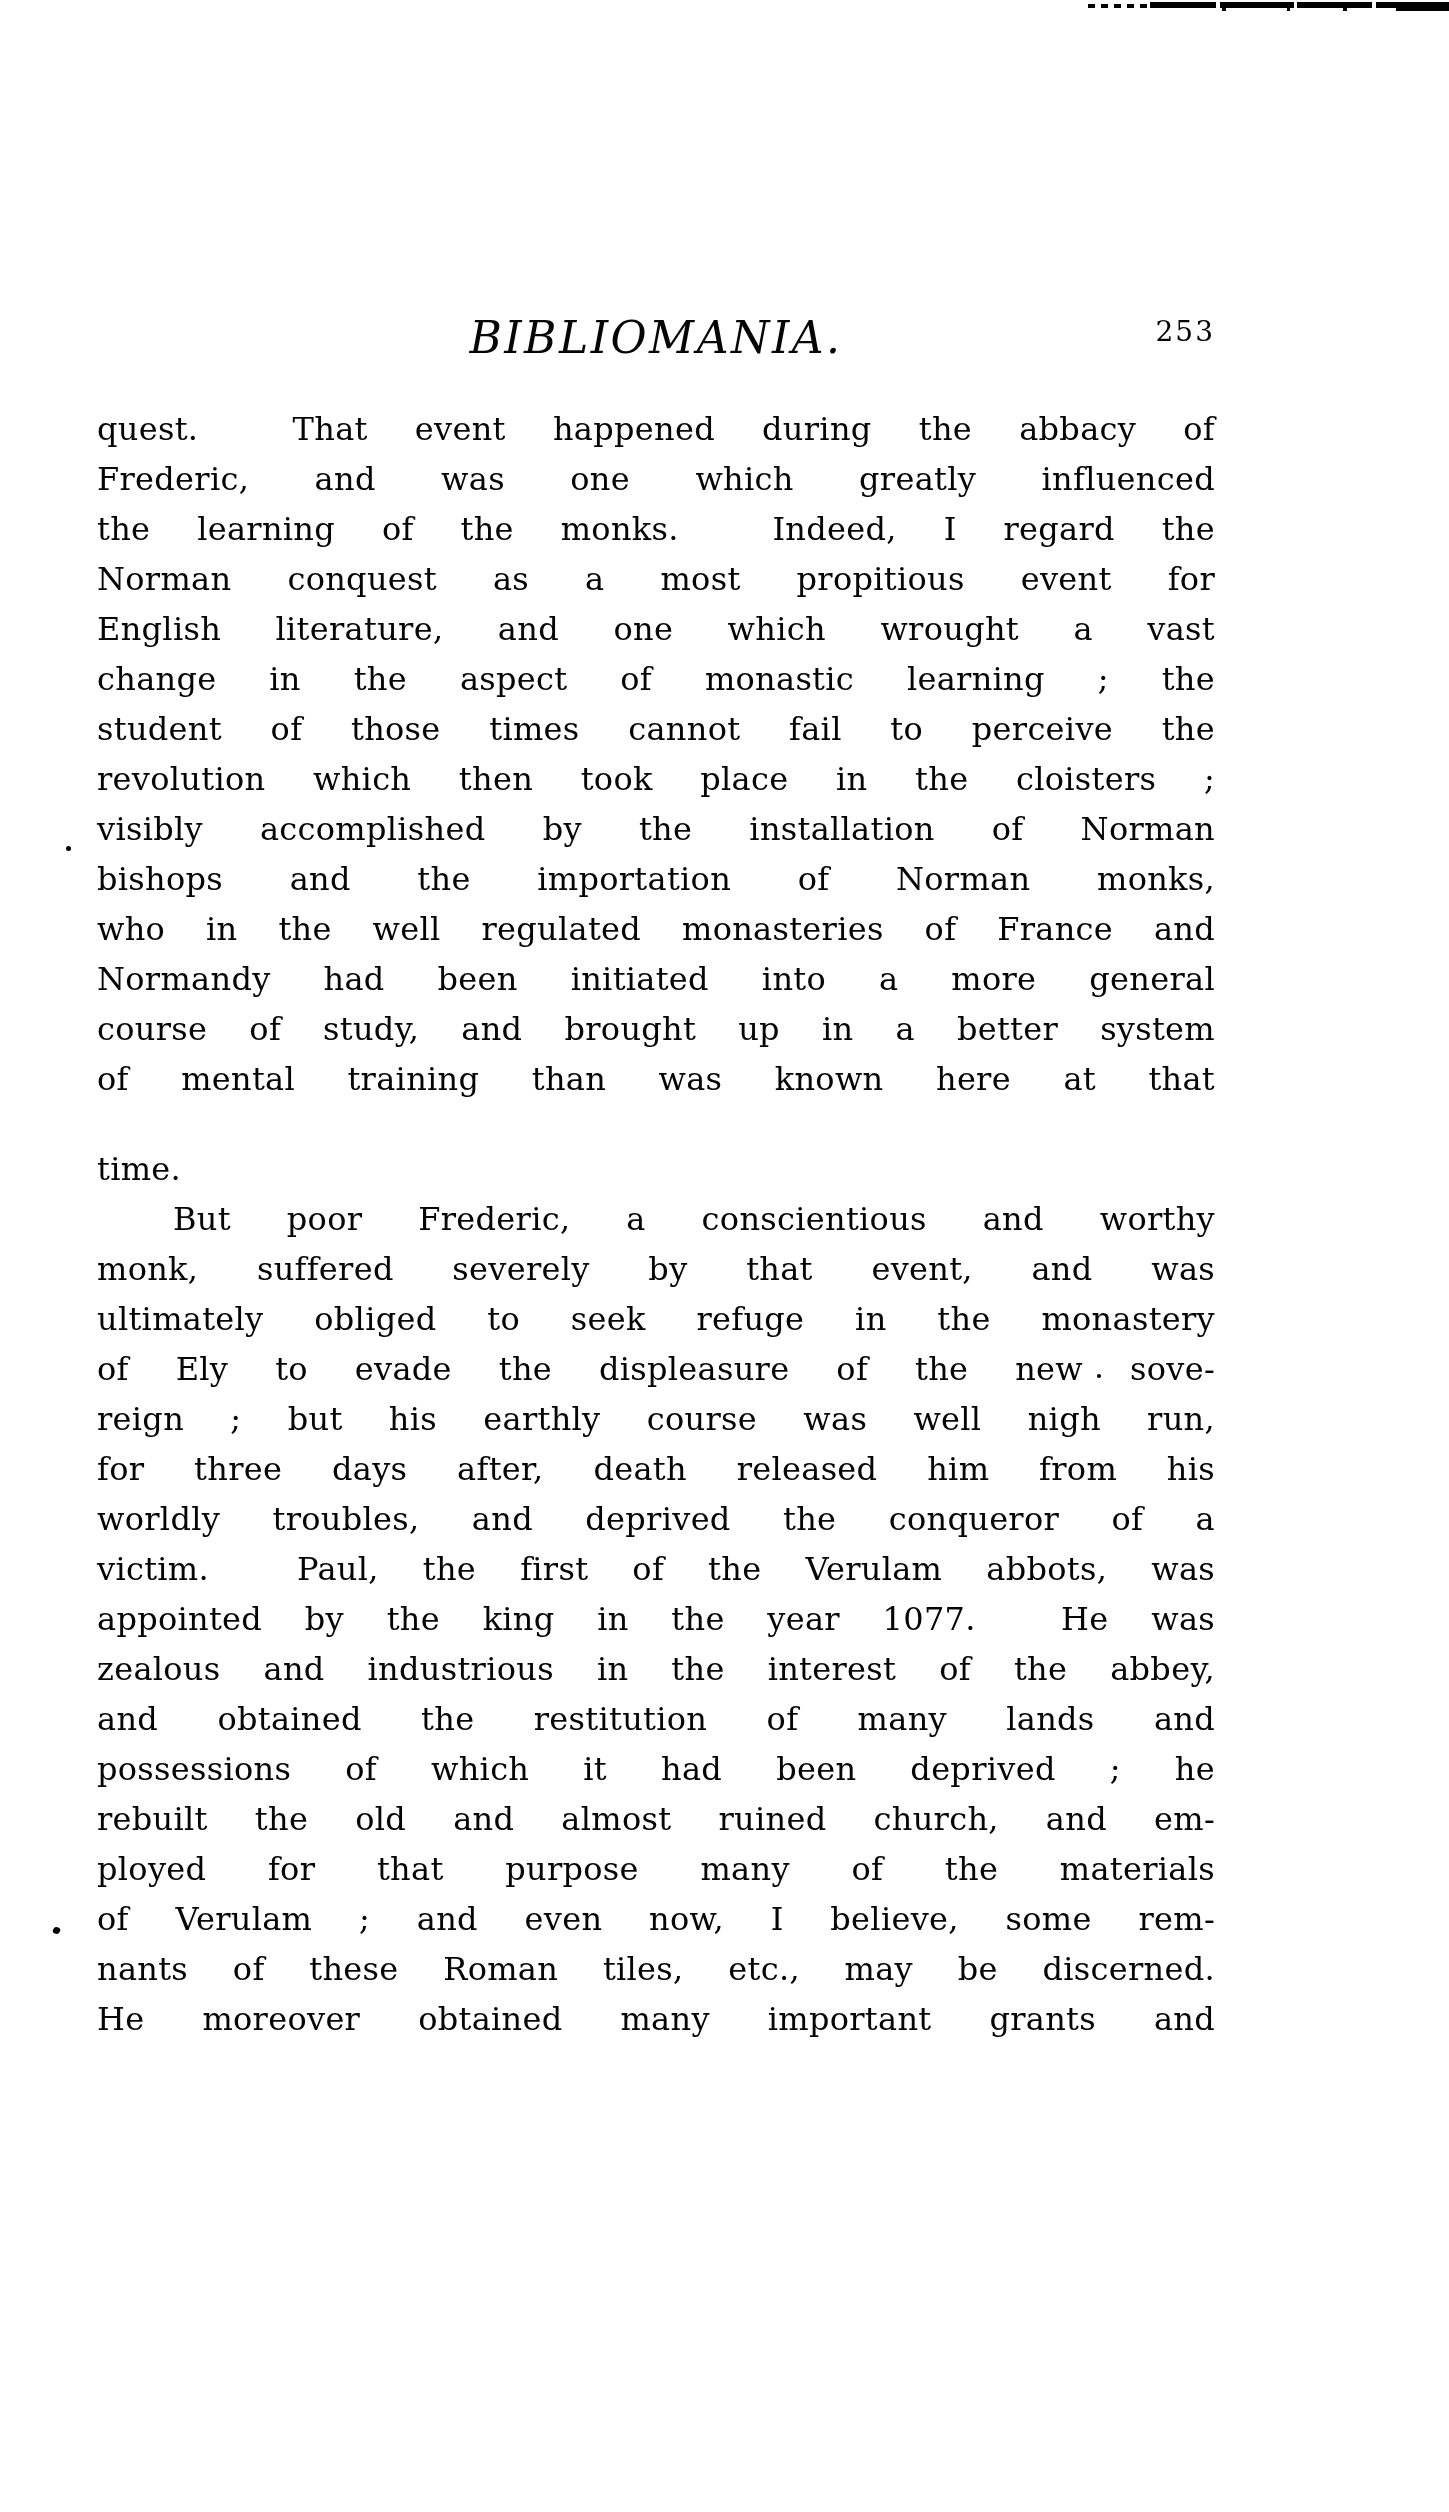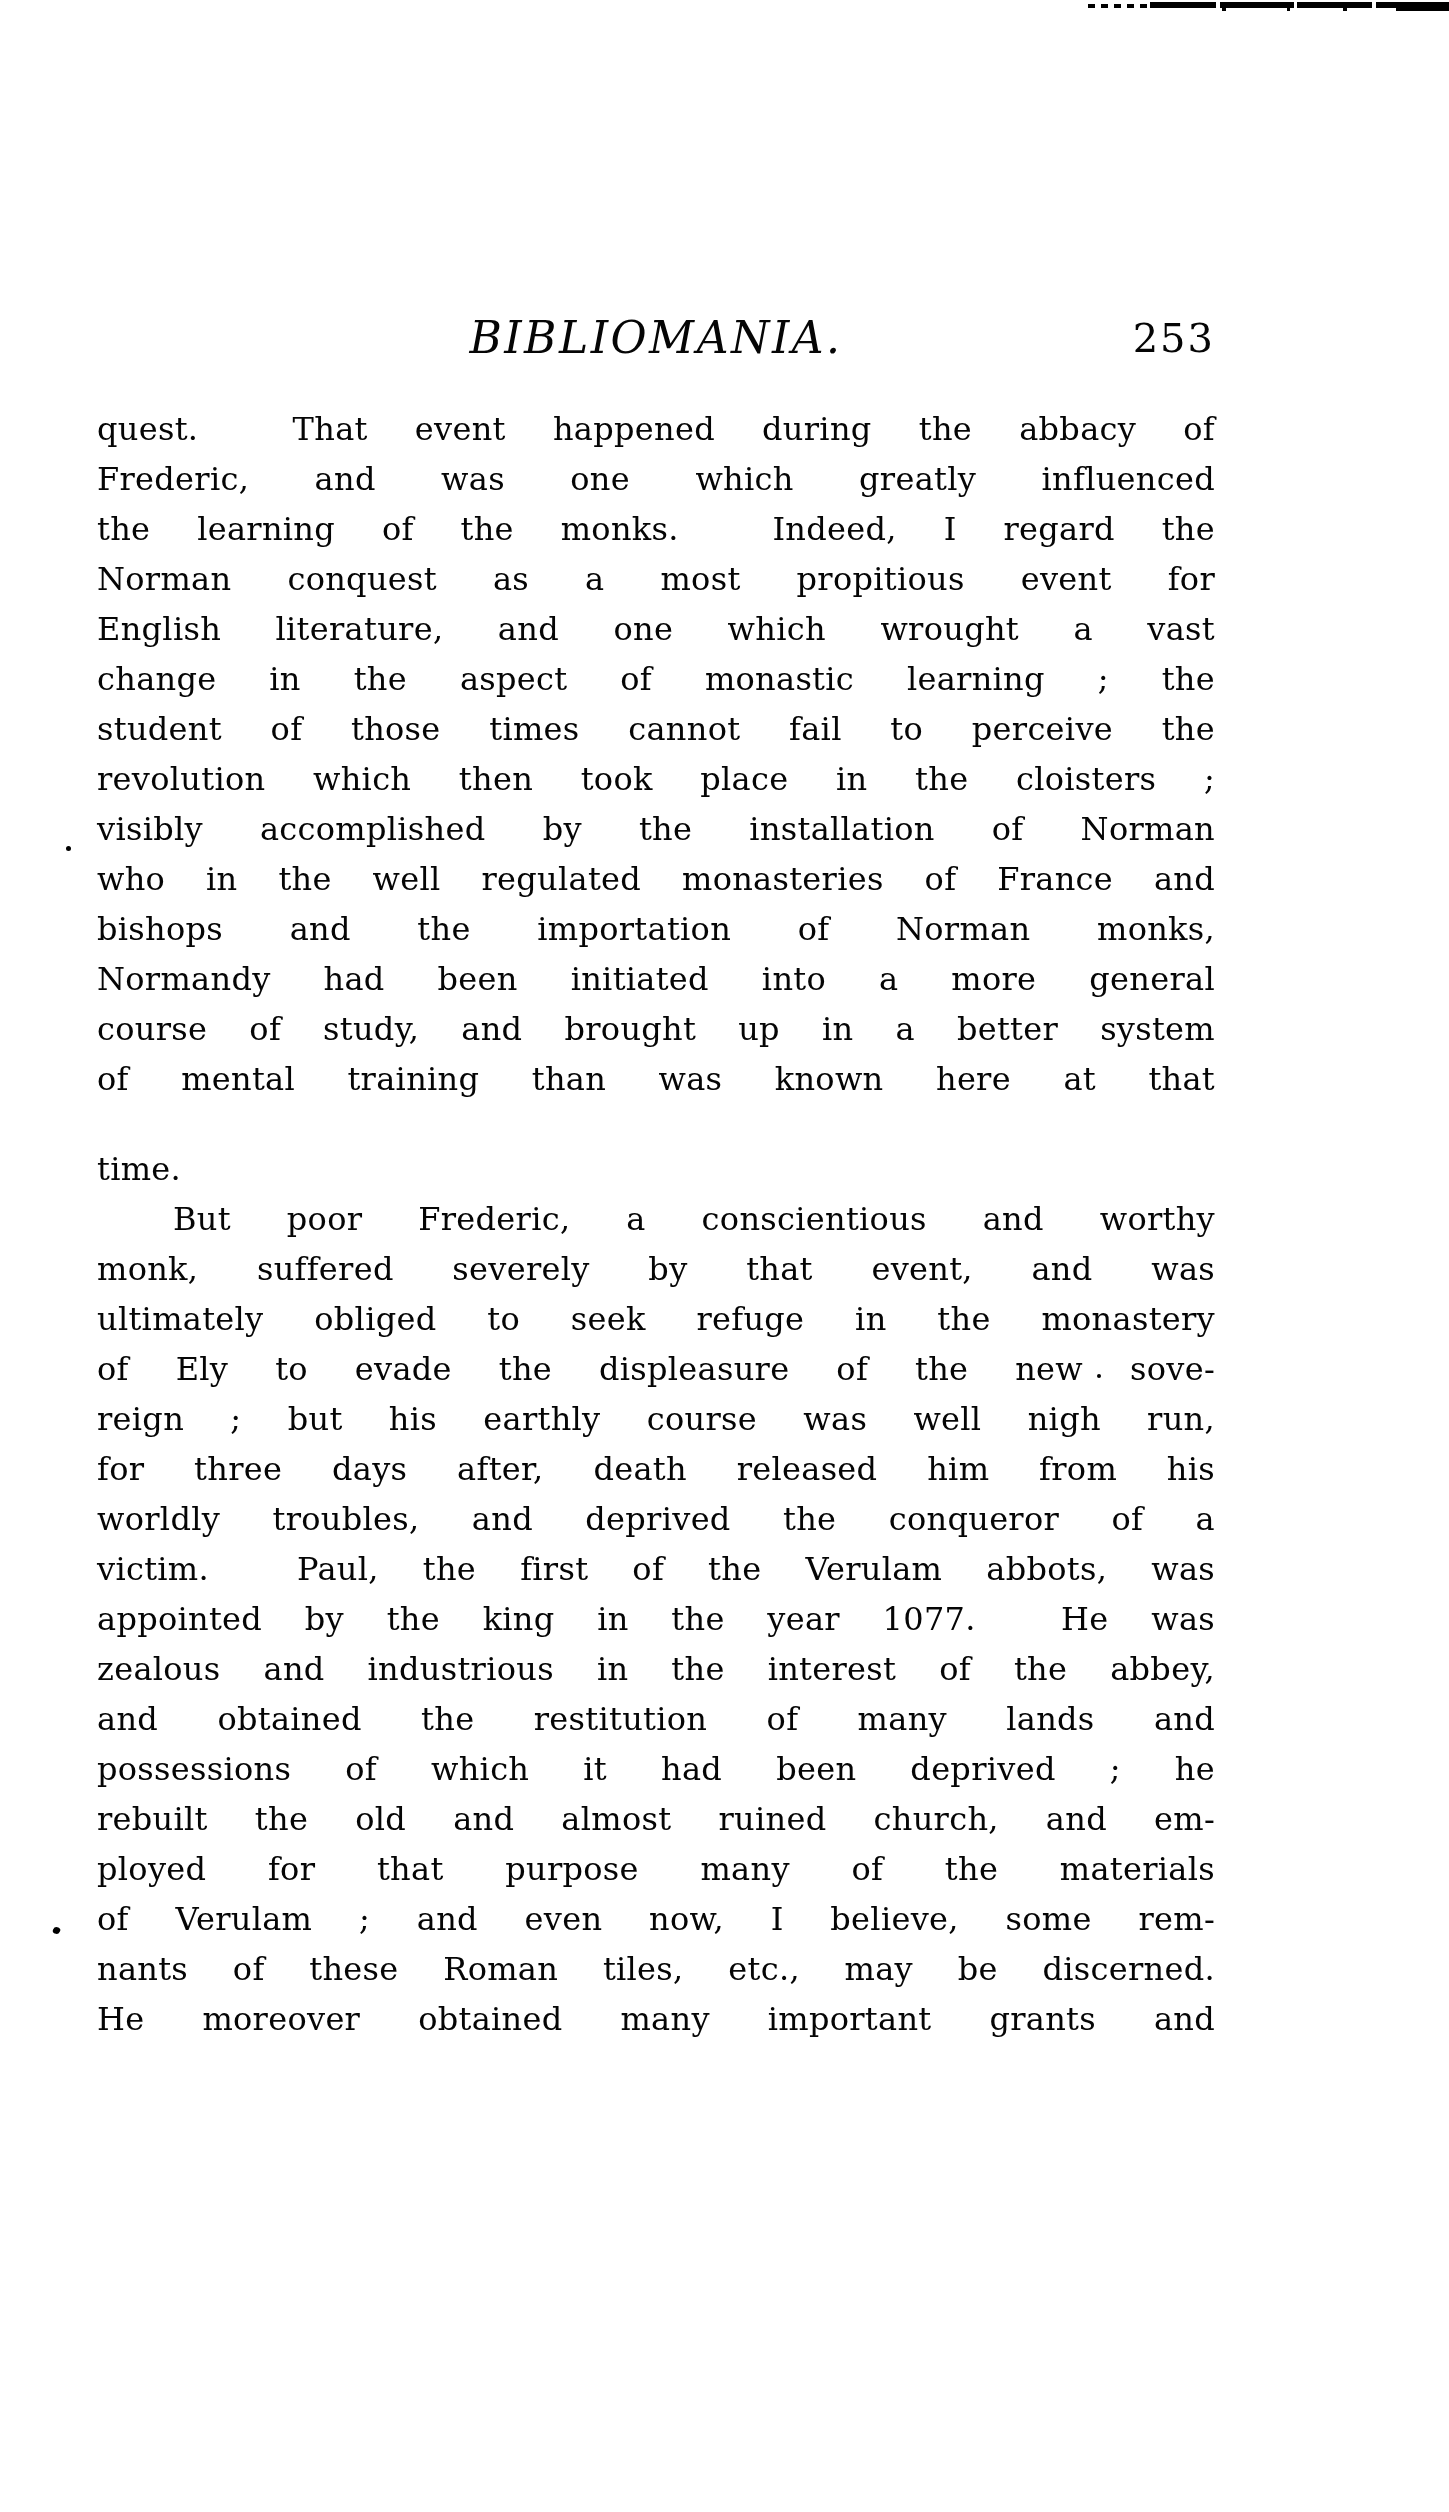--- a/index.html
+++ b/index.html
@@ -47,21 +47,21 @@
     left: 0; right: 0; top: 0;
     text-align: center;
     font-style: italic;
     font-size: 44px;
     letter-spacing: 2.5px;
     white-space: nowrap;
   }
   .page-number {
     position: absolute;
     right: 0; top: 3px;
-    font-size: 40px;
+    font-size: 28px;
     letter-spacing: 2px;
   }
 
   
   .body-text {
     position: absolute;
     left: 97px; top: 404px;
     width: 1118px;
   }
   .line {
@@ -107,22 +107,22 @@
   <div class="body-text">
     <div class="line">quest.  That event happened during the abbacy of</div>
     <div class="line">Frederic, and was one which greatly influenced</div>
     <div class="line">the learning of the monks.  Indeed, I regard the</div>
     <div class="line">Norman conquest as a most propitious event for</div>
     <div class="line">English literature, and one which wrought a vast</div>
     <div class="line">change in the aspect of monastic learning ; the</div>
     <div class="line">student of those times cannot fail to perceive the</div>
     <div class="line">revolution which then took place in the cloisters ;</div>
     <div class="line">visibly accomplished by the installation of Norman</div>
+    <div class="line">bishops and the importation of Norman monks,</div>
     <div class="line">who in the well regulated monasteries of France and</div>
-    <div class="line">bishops and the importation of Norman monks,</div>
     <div class="line">Normandy had been initiated into a more general</div>
     <div class="line">course of study, and brought up in a better system</div>
     <div class="line">of mental training than was known here at that</div>
     <div class="line short">time.</div>
     <div class="line indent">But poor Frederic, a conscientious and worthy</div>
     <div class="line">monk, suffered severely by that event, and was</div>
     <div class="line">ultimately obliged to seek refuge in the monastery</div>
     <div class="line">of Ely to evade the displeasure of the new sove-</div>
     <div class="line">reign ; but his earthly course was well nigh run,</div>
     <div class="line">for three days after, death released him from his</div>

